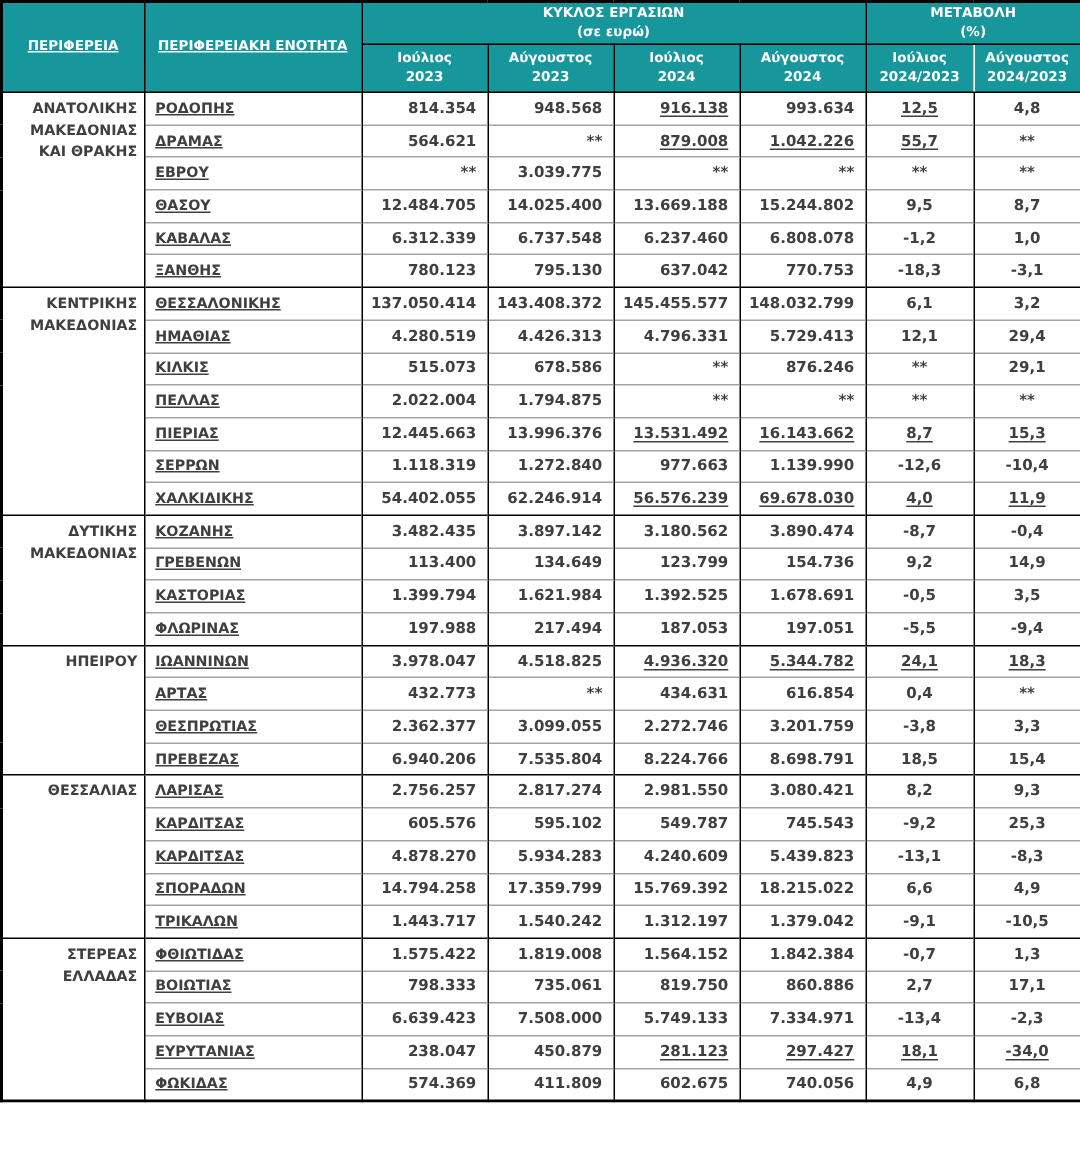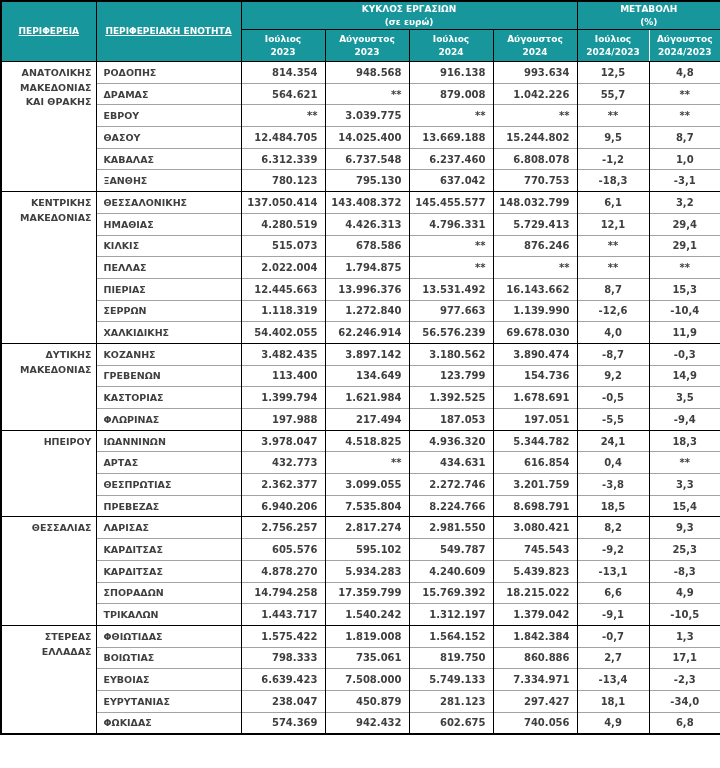--- a/index.html
+++ b/index.html
@@ -25,24 +25,24 @@
     color:var(--txt);font-weight:700;font-size:10px;height:20.7px;
     border-left:1px solid var(--grid);border-right:1px solid var(--grid);
     border-top:1px solid var(--rowline);
     padding:0;vertical-align:middle;overflow:hidden;white-space:nowrap;
   }
   tbody tr.group-start td{border-top:1.5px solid var(--grid);}
   td.region-cell{
     vertical-align:top;text-align:right;font-size:9.5px;line-height:1.55;
     padding:4px 4px 0 7px;white-space:normal;
   }
-  td.unit{text-align:left;padding-left:7px;font-size:9.5px;}
+  td.unit{text-align:left;padding-left:7px;font-size:9.5px;text-decoration:underline;}
   td.val{text-align:right;padding-right:7px;}
   td.chg{text-align:center;}
-  td.ul{text-underline-offset:2px;text-decoration-thickness:1.4px;}
+  td.ul{text-decoration:underline;text-underline-offset:2px;text-decoration-thickness:1.4px;}
 </style>
 </head>
 <body>
 
 <table>
   <colgroup>
     <col class="c-region">
       <col class="c-unit">
     <col class="c-val">
       <col class="c-val">
@@ -212,21 +212,21 @@
         <td class="chg ul">11,9</td>
       </tr>
       <tr class="group-start">
         <td class="region-cell" rowspan="4">ΔΥΤΙΚΗΣ ΜΑΚΕΔΟΝΙΑΣ</td>
         <td class="unit">ΚΟΖΑΝΗΣ</td>
         <td class="val">3.482.435</td>
         <td class="val">3.897.142</td>
         <td class="val">3.180.562</td>
         <td class="val">3.890.474</td>
         <td class="chg">-8,7</td>
-        <td class="chg">-0,3</td>
+        <td class="chg">-0,4</td>
       </tr>
       <tr>
         <td class="unit">ΓΡΕΒΕΝΩΝ</td>
         <td class="val">113.400</td>
         <td class="val">134.649</td>
         <td class="val">123.799</td>
         <td class="val">154.736</td>
         <td class="chg">9,2</td>
         <td class="chg">14,9</td>
       </tr>
@@ -364,20 +364,20 @@
         <td class="val">238.047</td>
         <td class="val">450.879</td>
         <td class="val ul">281.123</td>
         <td class="val ul">297.427</td>
         <td class="chg ul">18,1</td>
         <td class="chg ul">-34,0</td>
       </tr>
       <tr>
         <td class="unit">ΦΩΚΙΔΑΣ</td>
         <td class="val">574.369</td>
-        <td class="val">942.432</td>
+        <td class="val">411.809</td>
         <td class="val">602.675</td>
         <td class="val">740.056</td>
         <td class="chg">4,9</td>
         <td class="chg">6,8</td>
       </tr>
     </tbody>
 </table>
 
 </body></html>

